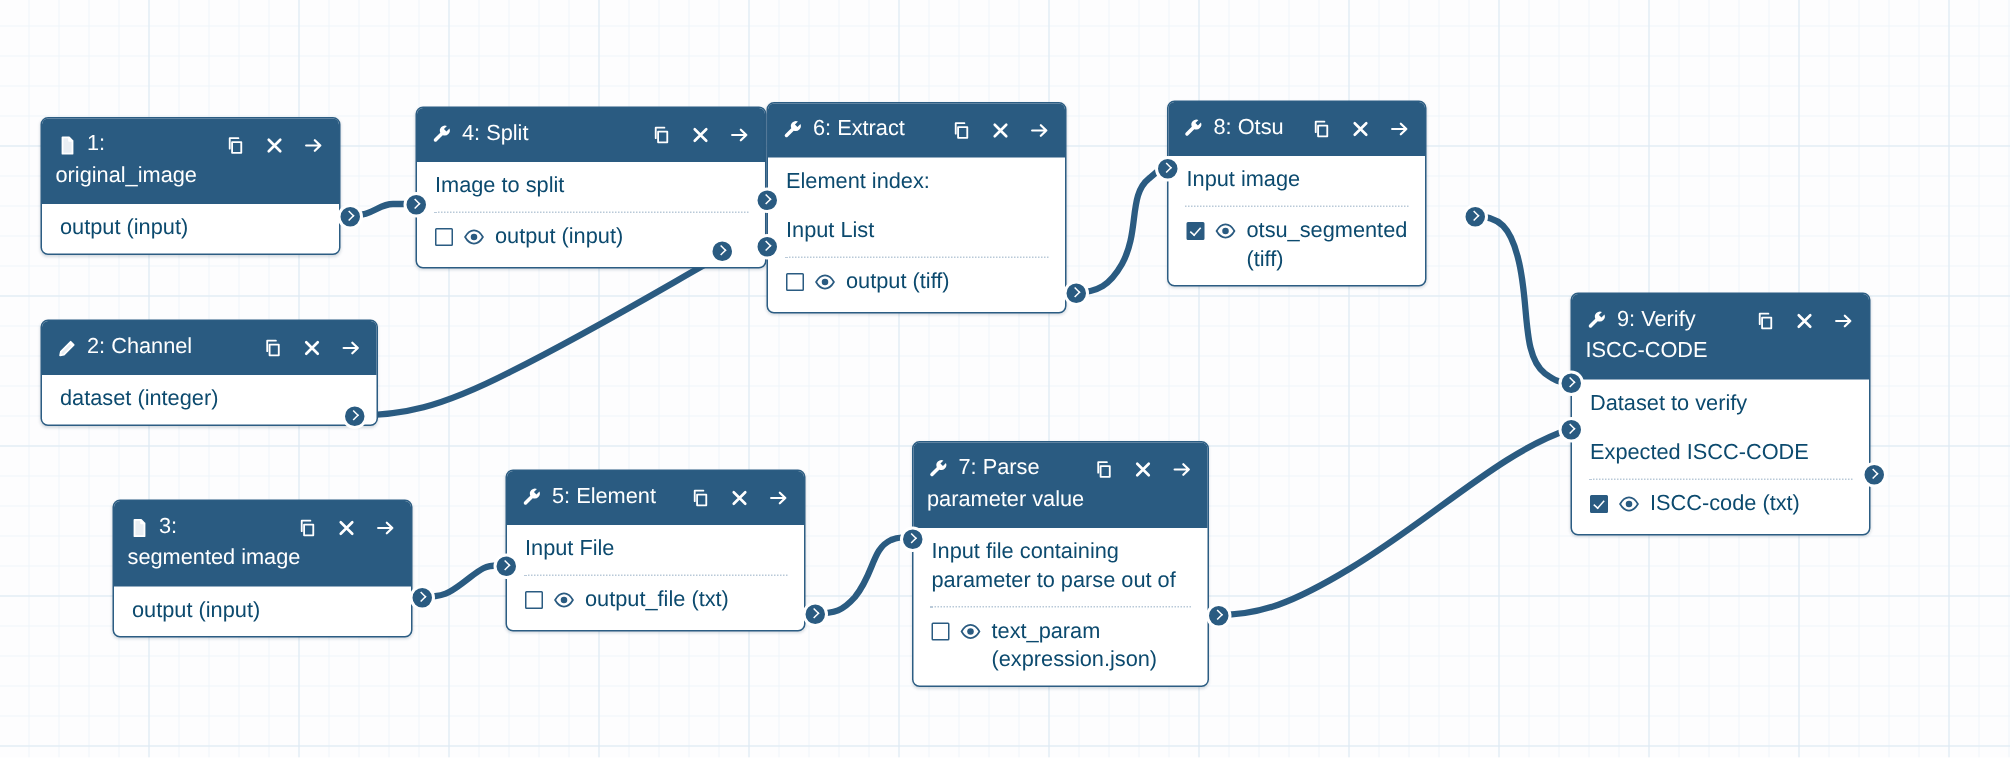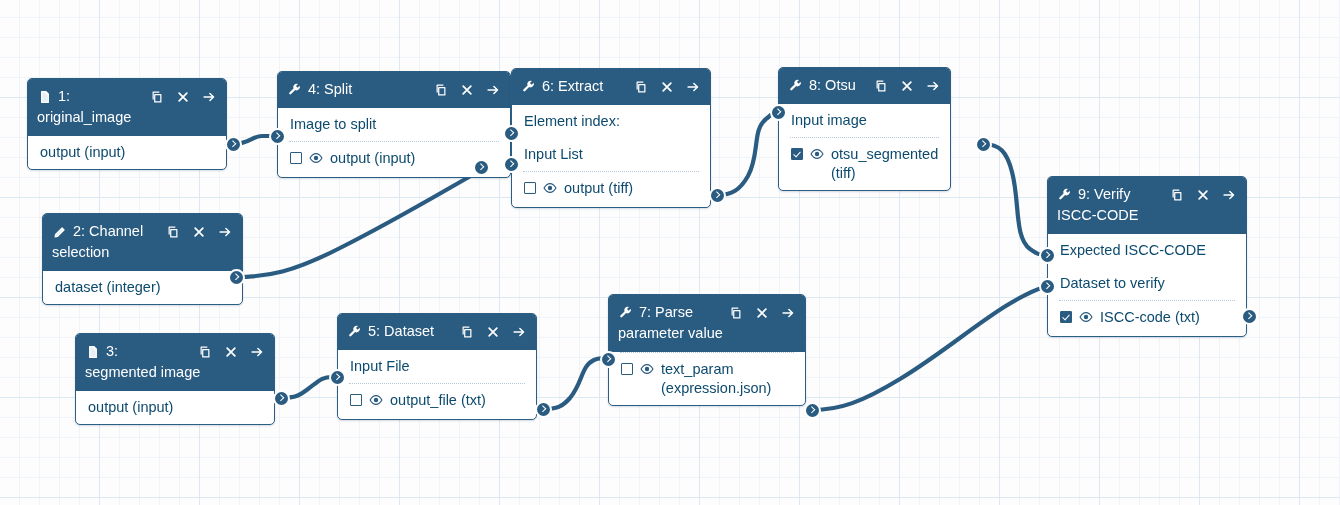--- a/index.html
+++ b/index.html
@@ -192,21 +192,21 @@
                 </span>
               </span>
             </div>
           </div>
           <div class="hdr-sub">original_image</div>
         </div>
         <div class="node-body">
           <div class="row">output (input)</div>
         </div>
       </div>
-      <div class="node" style="left: 42px; top: 213px; width: 201px;">
+      <div class="node" style="left: 27px; top: 213px; width: 225px;">
         <div class="node-header">
           <div class="hdr-row1">
             <span class="hdr-icon">
               <svg width="14" height="14" viewBox="0 0 16 16" fill="#e9eef3" stroke="#ffffff" stroke-width="1.4" stroke-linecap="round" stroke-linejoin="round">
                 <path d="M2.4 13.6 l0.6 -2.9 L10.4 3.3 l2.3 2.3 l-7.4 7.4 z M9.6 4.1 l2.3 2.3"></path>
               </svg>
             </span>
             <span class="hdr-title">2: Channel</span>
             <div class="hdr-actions">
               <span>
@@ -225,21 +225,20 @@
               </span>
               <span>
                 <span style="display: inline-flex;">
                   <svg width="14" height="14" viewBox="0 0 16 16" fill="none" stroke="#ffffff" stroke-width="1.7" stroke-linecap="round" stroke-linejoin="round">
                     <path d="M2.4 8 H13.2 M9.0 4.0 L13.2 8 L9.0 12.0"></path>
                   </svg>
                 </span>
               </span>
             </div>
           </div>
-          <div class="hdr-sub">selection</div>
         </div>
         <div class="node-body">
           <div class="row">dataset (integer)</div>
         </div>
       </div>
       <div class="node" style="left: 75px; top: 333px; width: 200px;">
         <div class="node-header">
           <div class="hdr-row1">
             <span class="hdr-icon">
               <svg width="14" height="14" viewBox="0 0 16 16" fill="#e9eef3" stroke="#ffffff" stroke-width="1.4" stroke-linecap="round" stroke-linejoin="round">
@@ -325,21 +324,21 @@
         </div>
       </div>
       <div class="node" style="left: 337px; top: 313px; width: 200px;">
         <div class="node-header">
           <div class="hdr-row1">
             <span class="hdr-icon">
               <svg width="14" height="14" viewBox="0 0 16 16" fill="#ffffff" stroke="none" stroke-width="1.4" stroke-linecap="round" stroke-linejoin="round">
                 <path d="M13.3 3.0 a3.9 3.9 0 0 1 -5.1 5.1 l-4.6 4.6 a1.3 1.3 0 0 1 -1.9 -1.9 l4.6 -4.6 a3.9 3.9 0 0 1 5.1 -5.1 l-2.3 2.3 l1.9 1.9 z"></path>
               </svg>
             </span>
-            <span class="hdr-title">5: Dataset</span>
+            <span class="hdr-title">5: Element</span>
             <div class="hdr-actions">
               <span>
                 <span style="display: inline-flex;">
                   <svg width="14" height="14" viewBox="0 0 16 16" fill="none" stroke="#ffffff" stroke-width="1.4" stroke-linecap="round" stroke-linejoin="round">
                     <path d="M5.4 5.4 h7.0 v8.2 h-7.0 z M3.6 10.4 v-8.0 h6.6"></path>
                   </svg>
                 </span>
               </span>
               <span>
                 <span style="display: inline-flex;">
@@ -448,20 +447,21 @@
                   <svg width="14" height="14" viewBox="0 0 16 16" fill="none" stroke="#ffffff" stroke-width="1.7" stroke-linecap="round" stroke-linejoin="round">
                     <path d="M2.4 8 H13.2 M9.0 4.0 L13.2 8 L9.0 12.0"></path>
                   </svg>
                 </span>
               </span>
             </div>
           </div>
           <div class="hdr-sub">parameter value</div>
         </div>
         <div class="node-body">
+          <div class="row">Input file containing parameter to parse out of</div>
           <div class="divider"></div>
           <div class="row out">
             <span class="chk"></span>
             <span class="eye"><svg width="14" height="14" viewBox="0 0 16 16" fill="none" stroke="#2a5b81" stroke-width="1.3">
                 <path d="M1.2 8 C3.2 4.4 5.4 3.0 8 3.0 C10.6 3.0 12.8 4.4 14.8 8 C12.8 11.6 10.6 13.0 8 13.0 C5.4 13.0 3.2 11.6 1.2 8 z"></path>
                 <circle cx="8" cy="8" r="2.5" fill="#2a5b81" stroke="none"></circle>
               </svg></span>
             <span class="out-label">text_param (expression.json)</span>
           </div>
         </div>
@@ -506,21 +506,21 @@
           <div class="row out">
             <span class="chk checked"></span>
             <span class="eye"><svg width="14" height="14" viewBox="0 0 16 16" fill="none" stroke="#2a5b81" stroke-width="1.3">
                 <path d="M1.2 8 C3.2 4.4 5.4 3.0 8 3.0 C10.6 3.0 12.8 4.4 14.8 8 C12.8 11.6 10.6 13.0 8 13.0 C5.4 13.0 3.2 11.6 1.2 8 z"></path>
                 <circle cx="8" cy="8" r="2.5" fill="#2a5b81" stroke="none"></circle>
               </svg></span>
             <span class="out-label">otsu_segmented (tiff)</span>
           </div>
         </div>
       </div>
-      <div class="node" style="left: 1047px; top: 176px; width: 200px;">
+      <div class="node" style="left: 1047px; top: 195px; width: 200px;">
         <div class="node-header">
           <div class="hdr-row1">
             <span class="hdr-icon">
               <svg width="14" height="14" viewBox="0 0 16 16" fill="#ffffff" stroke="none" stroke-width="1.4" stroke-linecap="round" stroke-linejoin="round">
                 <path d="M13.3 3.0 a3.9 3.9 0 0 1 -5.1 5.1 l-4.6 4.6 a1.3 1.3 0 0 1 -1.9 -1.9 l4.6 -4.6 a3.9 3.9 0 0 1 5.1 -5.1 l-2.3 2.3 l1.9 1.9 z"></path>
               </svg>
             </span>
             <span class="hdr-title">9: Verify</span>
             <div class="hdr-actions">
               <span>
@@ -542,22 +542,22 @@
                   <svg width="14" height="14" viewBox="0 0 16 16" fill="none" stroke="#ffffff" stroke-width="1.7" stroke-linecap="round" stroke-linejoin="round">
                     <path d="M2.4 8 H13.2 M9.0 4.0 L13.2 8 L9.0 12.0"></path>
                   </svg>
                 </span>
               </span>
             </div>
           </div>
           <div class="hdr-sub">ISCC-CODE</div>
         </div>
         <div class="node-body">
+          <div class="row">Dataset to verify</div>
           <div class="row">Expected ISCC-CODE</div>
-          <div class="row">Dataset to verify</div>
           <div class="divider"></div>
           <div class="row out">
             <span class="chk checked"></span>
             <span class="eye"><svg width="14" height="14" viewBox="0 0 16 16" fill="none" stroke="#2a5b81" stroke-width="1.3">
                 <path d="M1.2 8 C3.2 4.4 5.4 3.0 8 3.0 C10.6 3.0 12.8 4.4 14.8 8 C12.8 11.6 10.6 13.0 8 13.0 C5.4 13.0 3.2 11.6 1.2 8 z"></path>
                 <circle cx="8" cy="8" r="2.5" fill="#2a5b81" stroke="none"></circle>
               </svg></span>
             <span class="out-label">ISCC-code (txt)</span>
           </div>
         </div>

